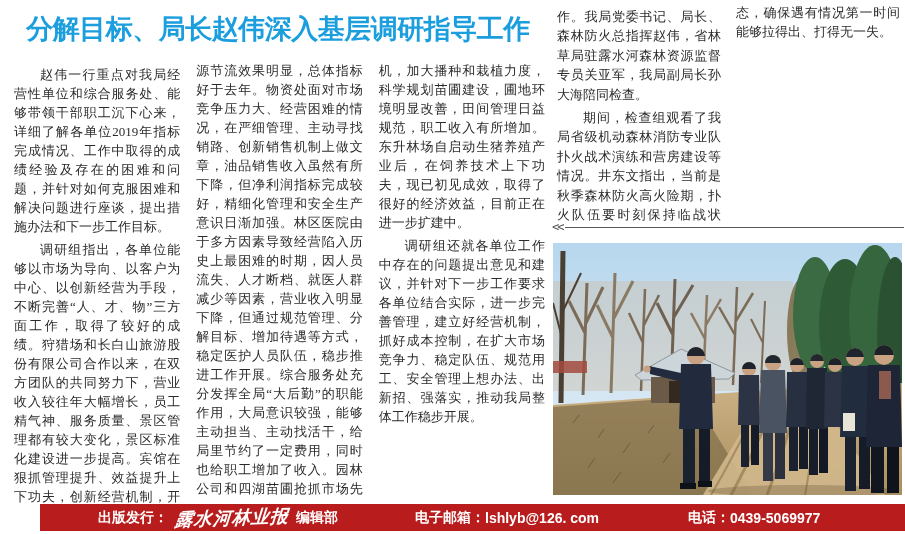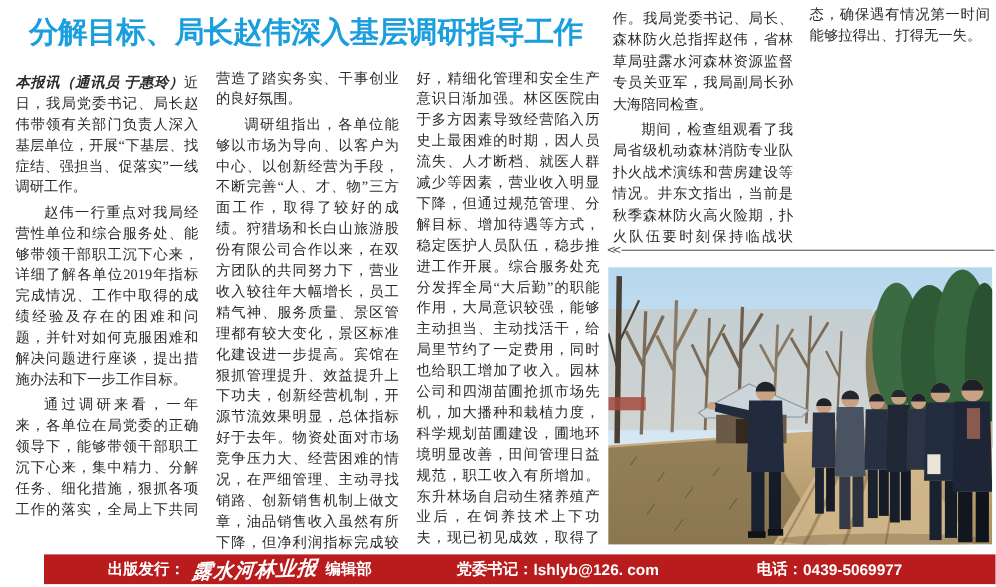--- a/index.html
+++ b/index.html
@@ -51,23 +51,21 @@
     margin:0 7px;transform:rotate(-2deg) skewX(-6deg);letter-spacing:1px;
   }
   .footer-notch{position:absolute;right:0;top:0;width:5px;height:27px;background:#7bcfa0;}
 </style>
 </head>
 <body>
 
 <div class="headline">分解目标、局长赵伟深入基层调研指导工作</div>
 
 <div class="art1">
-  <p class="cont"><span class="lead">本报讯（通讯员 于惠玲）</span><span>近日，我局党委书记、局长赵伟带领有关部门负责人深入基层单位，开展“下基层、找症结、强担当、促落实”一线调研工作。</span></p>
   <p>赵伟一行重点对我局经营性单位和综合服务处、能够带领干部职工沉下心来，详细了解各单位2019年指标完成情况、工作中取得的成绩经验及存在的困难和问题，并针对如何克服困难和解决问题进行座谈，提出措施办法和下一步工作目标。</p>
-  <p>通过调研来看，一年来，各单位在局党委的正确领导下，能够带领干部职工沉下心来，集中精力、分解任务、细化措施，狠抓各项工作的落实，全局上下共同营造了踏实务实、干事创业的良好氛围。</p>
   <p>调研组指出，各单位能够以市场为导向、以客户为中心、以创新经营为手段，不断完善“人、才、物”三方面工作，取得了较好的成绩。狩猎场和长白山旅游股份有限公司合作以来，在双方团队的共同努力下，营业收入较往年大幅增长，员工精气神、服务质量、景区管理都有较大变化，景区标准化建设进一步提高。宾馆在狠抓管理提升、效益提升上下功夫，创新经营机制，开源节流效果明显，总体指标好于去年。物资处面对市场竞争压力大、经营困难的情况，在严细管理、主动寻找销路、创新销售机制上做文章，油品销售收入虽然有所下降，但净利润指标完成较好，精细化管理和安全生产意识日渐加强。林区医院由于多方因素导致经营陷入历史上最困难的时期，因人员流失、人才断档、就医人群减少等因素，营业收入明显下降，但通过规范管理、分解目标、增加待遇等方式，稳定医护人员队伍，稳步推进工作开展。综合服务处充分发挥全局“大后勤”的职能作用，大局意识较强，能够主动担当、主动找活干，给局里节约了一定费用，同时也给职工增加了收入。园林公司和四湖苗圃抢抓市场先机，加大播种和栽植力度，科学规划苗圃建设，圃地环境明显改善，田间管理日益规范，职工收入有所增加。东升林场自启动生猪养殖产业后，在饲养技术上下功夫，现已初见成效，取得了很好的经济效益，目前正在进一步扩建中。</p>
   <p>调研组还就各单位工作中存在的问题提出意见和建议，并针对下一步工作要求各单位结合实际，进一步完善管理，建立好经营机制，抓好成本控制，在扩大市场竞争力、稳定队伍、规范用工、安全管理上想办法、出新招、强落实，推动我局整体工作稳步开展。</p>
 </div>
 
 <div class="art2">
   <p class="cont">作。我局党委书记、局长、森林防火总指挥赵伟，省林草局驻露水河森林资源监督专员关亚军，我局副局长孙大海陪同检查。</p>
   <p>期间，检查组观看了我局省级机动森林消防专业队扑火战术演练和营房建设等情况。井东文指出，当前是秋季森林防火高火险期，扑火队伍要时刻保持临战状态，确保遇有情况第一时间能够拉得出、打得无一失。</p>
 </div>
 
 <div class="divider">
@@ -192,21 +190,21 @@
   </svg>
 </div>
 
 <div class="footer">
   <span class="grp g-pub">
     <span>出版发行：</span>
     <span class="brand">露水河林业报</span>
     <span>编辑部</span>
   </span>
   <span class="grp g-mail">
-    <span>党委书记：</span>
+    <span>电子邮箱：</span>
     <span>lshlyb@126. com</span>
   </span>
   <span class="grp g-tel">
     <span>电话：</span>
     <span>0439-5069977</span>
   </span>
   <span class="footer-notch"></span>
 </div>
 
 </body></html>

